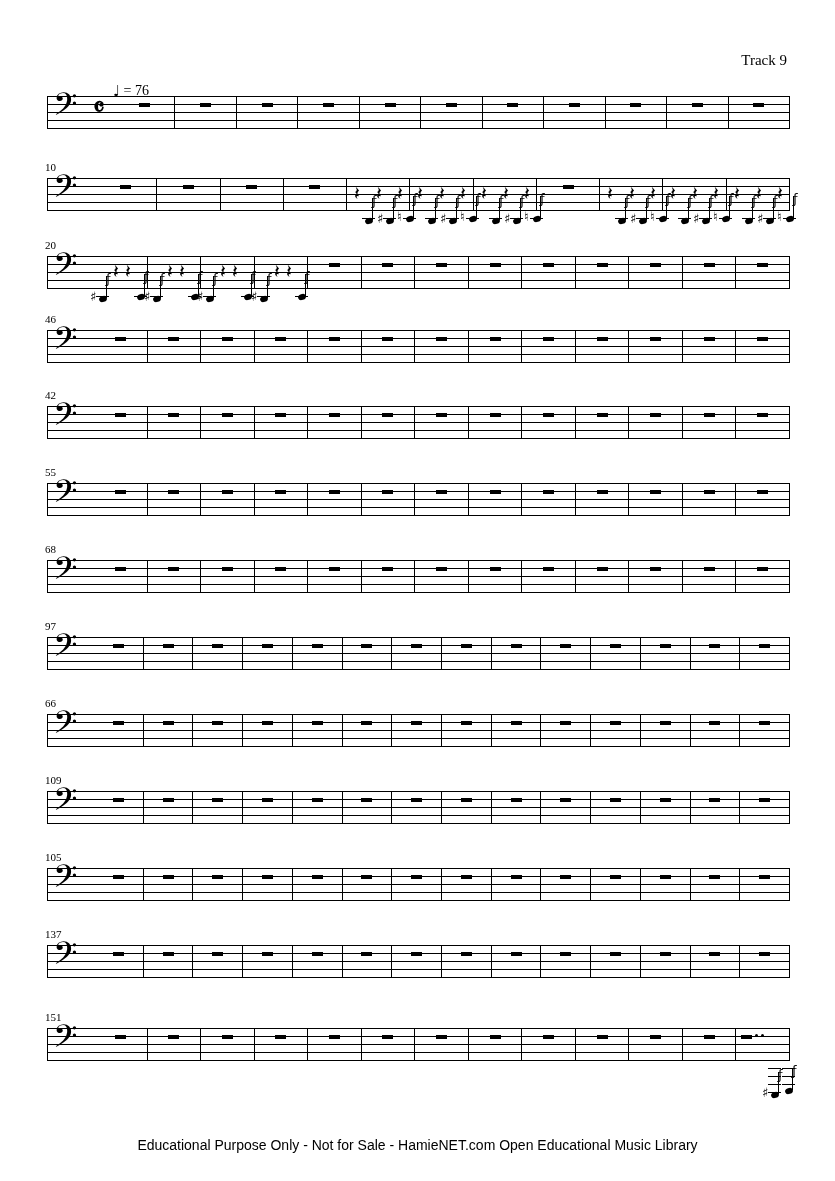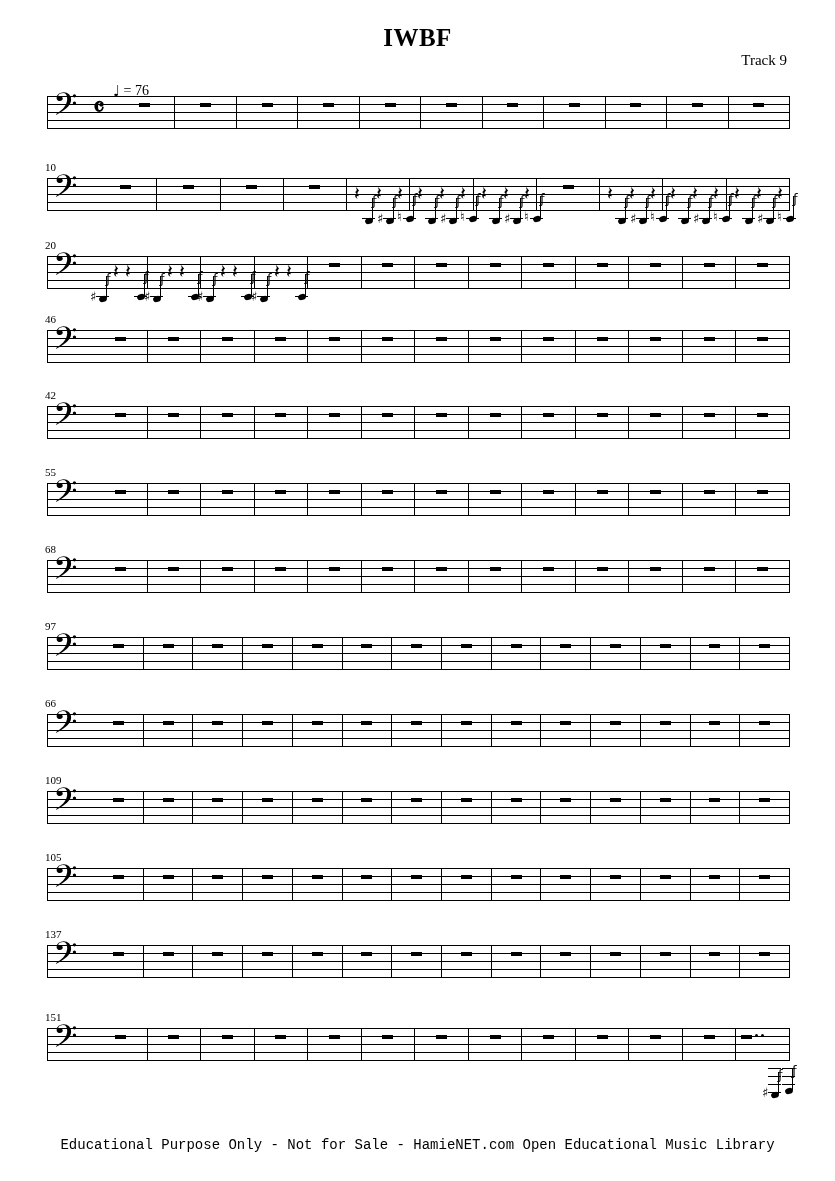--- a/index.html
+++ b/index.html
@@ -167,29 +167,28 @@
     font-weight: bold;
     font-family: "Liberation Serif", serif;
   }
   .footer-note {
     position: absolute;
     top: 1137px;
     left: 0;
     width: 835px;
     text-align: center;
     font-size: 14px;
-    font-family: Liberation Mono, monospace;
+    font-family: Liberation Sans, sans-serif;
   }
 </style>
 </head>
 <body>
 
 <div class="page">
 
-  <div class="title">IWBF</div>
   <div class="track-label">Track 9</div>
 
   <div class="tempo">
     <span class="note-glyph">♩</span>
     <span>= 76</span>
   </div>
 
   <div id="systems">
       <div class="system" style="top: 96px;">
         <div class="staff">

